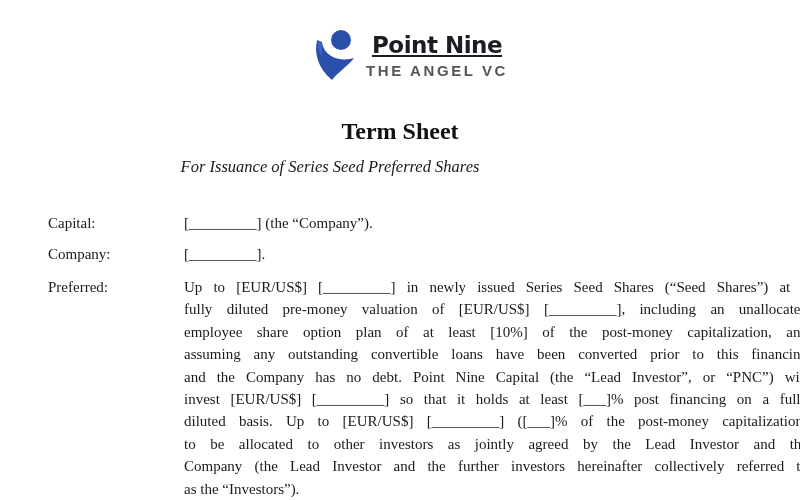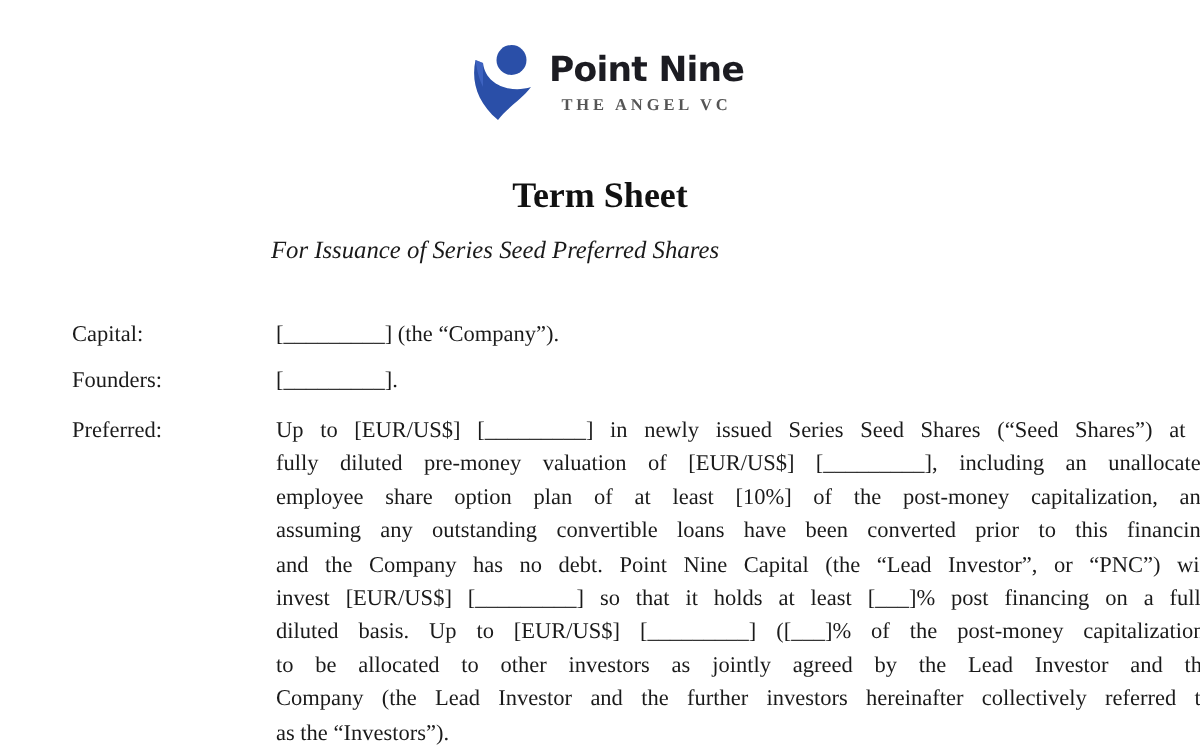--- a/index.html
+++ b/index.html
@@ -33,24 +33,25 @@
       flex-direction: column;
       align-items: center;
     }
     .logo-name {
       font-family: "DejaVu Sans", "Liberation Sans", sans-serif;
       font-weight: bold;
       font-size: 23px;
       letter-spacing: -0.5px;
       color: #1c1c22;
       line-height: 26px;
+      text-decoration: underline;
     }
     .logo-tagline {
-      font-family: Liberation Serif, serif;
-      font-size: 11px;
+      font-family: Liberation Sans, sans-serif;
+      font-size: 15px;
       letter-spacing: 2.6px;
       color: #555;
       margin-top: 4px;
       font-weight: bold;
     }
     .title {
       position: absolute;
       left: 0;
       width: 800px;
       top: 118px;
@@ -109,21 +110,21 @@
 
 <div class="title">Term Sheet</div>
 <div class="subtitle">For Issuance of Series Seed Preferred Shares</div>
 
 <div class="row" style="top:212px;">
   <span class="label">Capital:</span>
   <span class="value">[_________] (the “Company”).</span>
 </div>
 
 <div class="row" style="top:243px;">
-  <span class="label">Founders:</span>
+  <span class="label">Company:</span>
   <span class="value">[_________].</span>
 </div>
 
 <div class="row" style="top:276px;">
   <span class="label">Preferred:</span>
   <div class="value" style="width:624px;">
     <span class="line">Up to [EUR/US$] [_________] in newly issued Series Seed Shares (“Seed Shares”) at a</span>
     <span class="line">fully diluted pre-money valuation of [EUR/US$] [_________], including an unallocated</span>
     <span class="line">employee share option plan of at least [10%] of the post-money capitalization, and</span>
     <span class="line">assuming any outstanding convertible loans have been converted prior to this financing</span>

